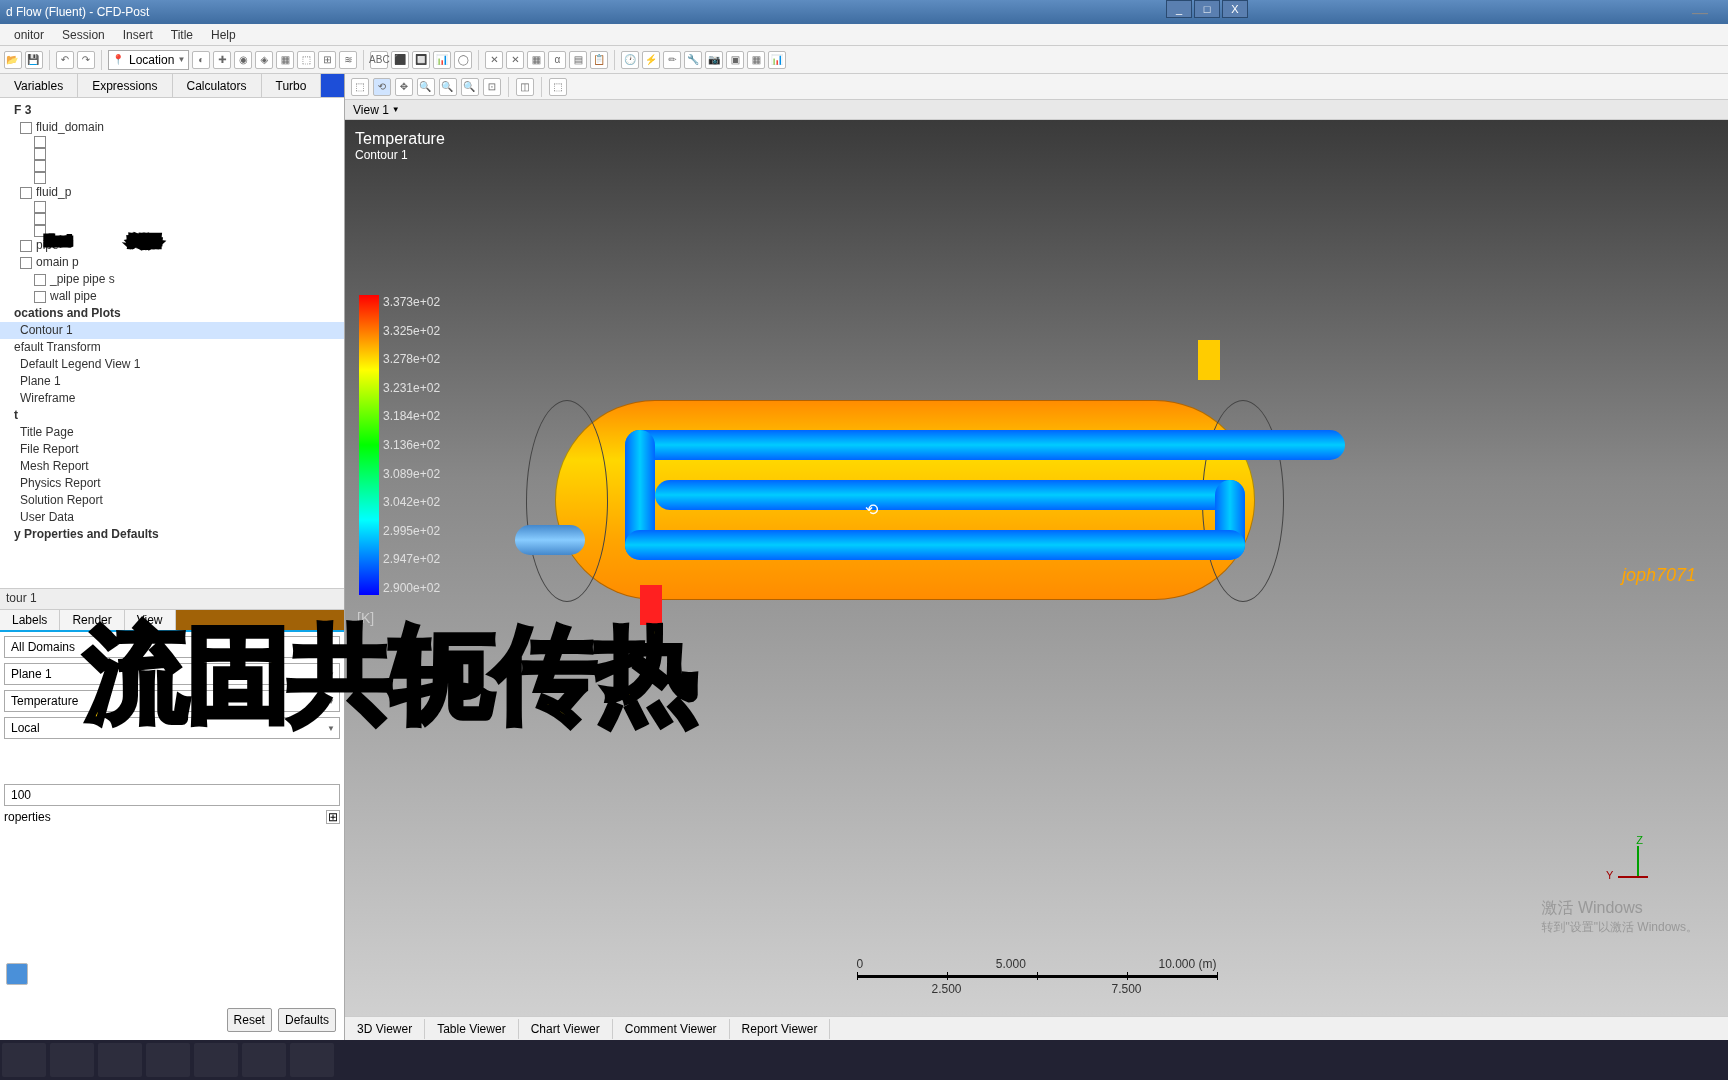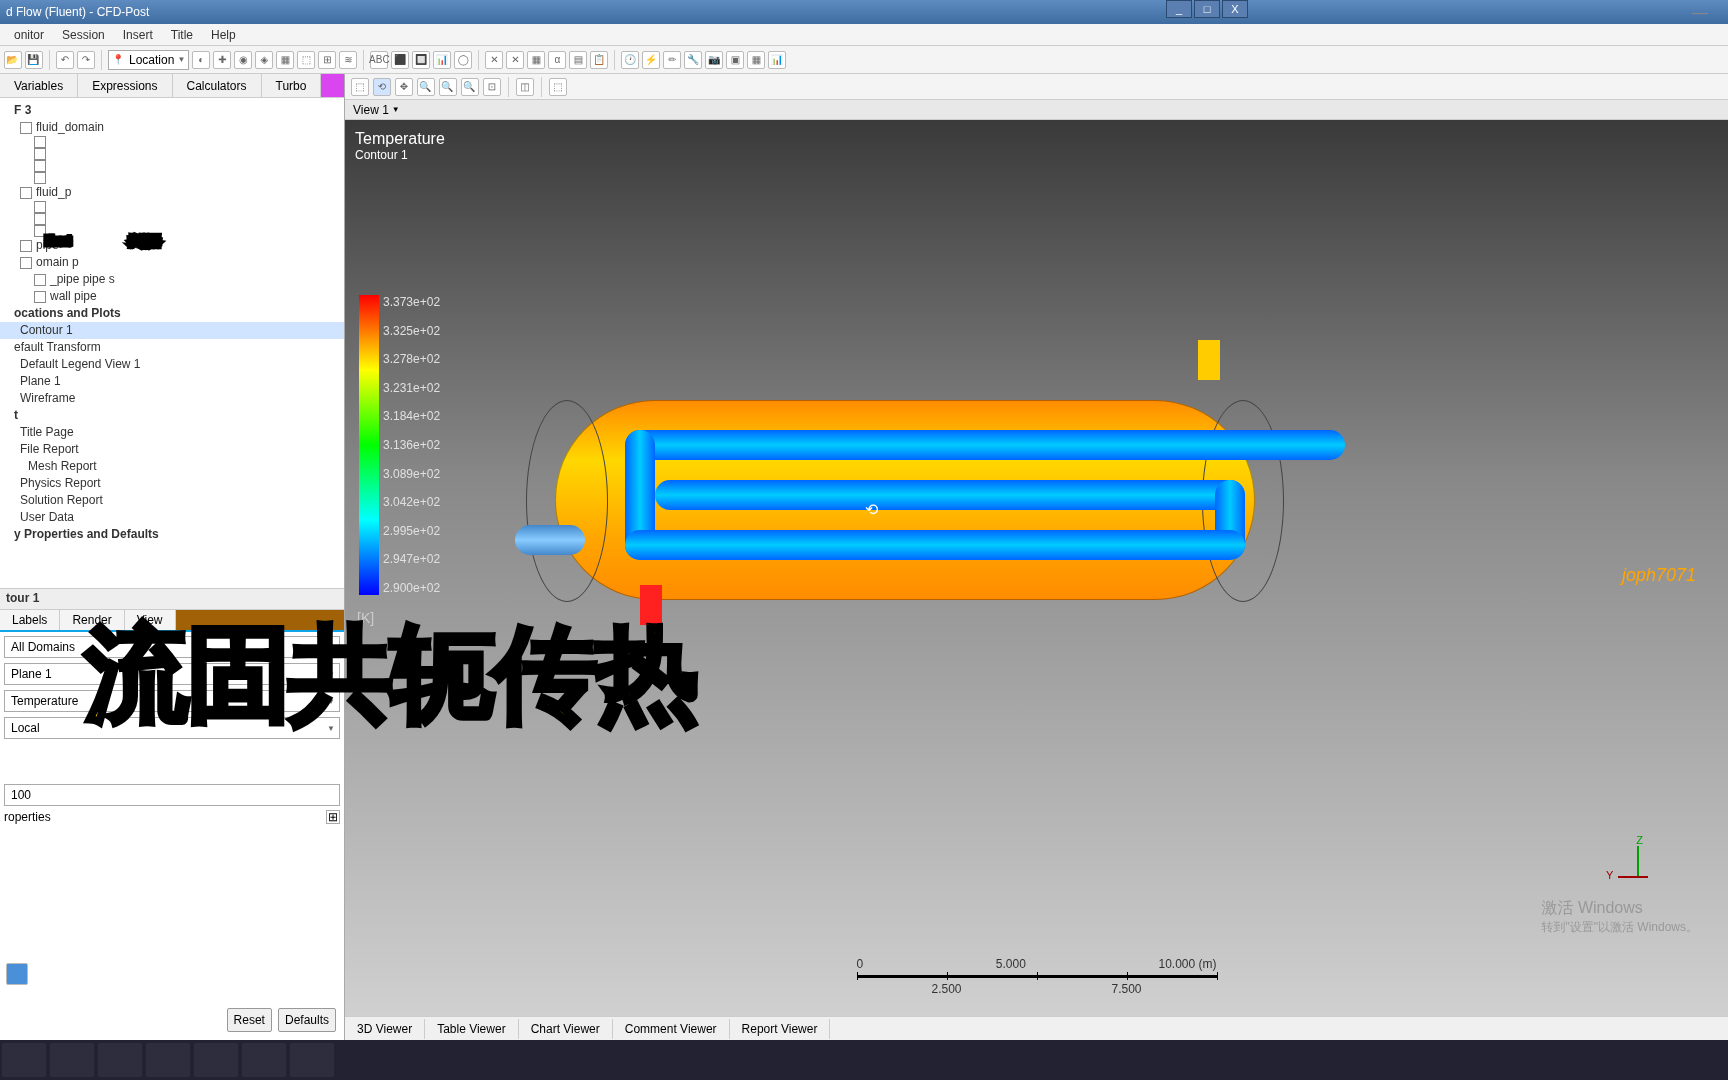--- a/index.html
+++ b/index.html
@@ -12,27 +12,27 @@
 .menubar { height:22px; background:#f4f4f4; border-bottom:1px solid #ccc; display:flex; align-items:center; padding:0 6px; gap:2px; }
 .menubar span { padding:2px 8px; color:#333; }
 .toolbar { height:28px; background:#f4f4f4; border-bottom:1px solid #ccc; display:flex; align-items:center; padding:0 4px; gap:3px; }
 .tbicon { width:18px; height:18px; border:1px solid #bbb; background:#fff; border-radius:2px; display:inline-flex; align-items:center; justify-content:center; font-size:10px; color:#666; }
 .tbsep { width:1px; height:20px; background:#ccc; margin:0 3px; }
 .locbox { height:20px; border:1px solid #aaa; background:#fff; padding:0 14px 0 20px; display:flex; align-items:center; font-size:11px; position:relative; }
 .locbox::before { content:"📍"; position:absolute; left:3px; font-size:10px; }
 .locbox::after { content:"▼"; position:absolute; right:3px; font-size:8px; color:#666; }
 .main { display:flex; height:calc(100% - 74px - 40px); }
 .leftpane { width:345px; background:#fff; border-right:1px solid #aaa; display:flex; flex-direction:column; }
-.tabstrip { height:24px; background:#d946ef; border-bottom:1px solid #ccc; display:flex; align-items:flex-start; }
+.tabstrip { height:24px; background:#1d4ed8; border-bottom:1px solid #ccc; display:flex; align-items:flex-start; }
 .tabstrip .tab { padding:3px 14px; border-right:1px solid #ccc; background:#f0f0f0; height:100%; display:flex; align-items:center; }
 .tree { flex:0 0 auto; background:#fff; padding:4px 0; font-size:12px; line-height:17px; overflow:hidden; height:490px; }
 .tree .node { padding:0 4px 0 14px; color:#333; display:flex; align-items:center; white-space:nowrap; }
 .tree .node.bold { font-weight:bold; }
 .tree .chk { width:12px; height:12px; border:1px solid #888; margin-right:4px; display:inline-block; }
-.propheader { height:22px; background:#eee; border-top:1px solid #ccc; border-bottom:1px solid #ccc; padding:2px 6px; font-weight:bold; color:#333; }
+.propheader { height:22px; background:#eee; border-top:1px solid #ccc; border-bottom:1px solid #ccc; padding:2px 6px; font-weight:normal; color:#333; }
 .proptabs { height:22px; display:flex; background:#a16207; border-bottom:2px solid #0ea5e9; }
 .proptab { padding:3px 12px; border-right:1px solid #ccc; background:#f4f4f4; }
 .propbody { padding:4px; }
 .propfield { width:100%; height:22px; border:1px solid #aaa; background:#fff; padding:0 18px 0 6px; margin-bottom:5px; display:flex; align-items:center; position:relative; }
 .propfield::after { content:"▼"; position:absolute; right:4px; font-size:8px; color:#666; }
 .numfield { width:100%; height:22px; border:1px solid #aaa; padding:0 6px; display:flex; align-items:center; background:#fff; }
 .bottombtns { display:flex; gap:6px; justify-content:flex-end; padding:8px; }
 .btn { padding:4px 6px; border:1px solid #999; background:#f0f0f0; border-radius:2px;margin-top:6px; }
 .viewport { flex:1; display:flex; flex-direction:column; background:#fff; }
 .vptoolbar { height:26px; background:#f4f4f4; border-bottom:1px solid #ccc; display:flex; align-items:center; padding:0 6px; gap:4px; }
@@ -198,21 +198,21 @@
         </div>
       <div class="node bold">ocations and Plots</div>
       <div class="node" style="padding-left:20px;background:#d0e4ff">Contour 1</div>
       <div class="node">efault Transform</div>
       <div class="node" style="padding-left:20px">Default Legend View 1</div>
       <div class="node" style="padding-left:20px">Plane 1</div>
       <div class="node" style="padding-left:20px">Wireframe</div>
       <div class="node bold">t</div>
       <div class="node" style="padding-left:20px">Title Page</div>
       <div class="node" style="padding-left:20px">File Report</div>
-      <div class="node" style="padding-left:28px">Mesh Report</div>
+      <div class="node" style="padding-left:20px">Mesh Report</div>
       <div class="node" style="padding-left:20px">Physics Report</div>
       <div class="node" style="padding-left:20px">Solution Report</div>
       <div class="node" style="padding-left:20px">User Data</div>
       <div class="node bold">y Properties and Defaults</div>
     </div>
     <div class="propheader">tour 1</div>
     <div class="proptabs">
       <div class="proptab">Labels</div>
       <div class="proptab">Render</div>
       <div class="proptab">View</div>

